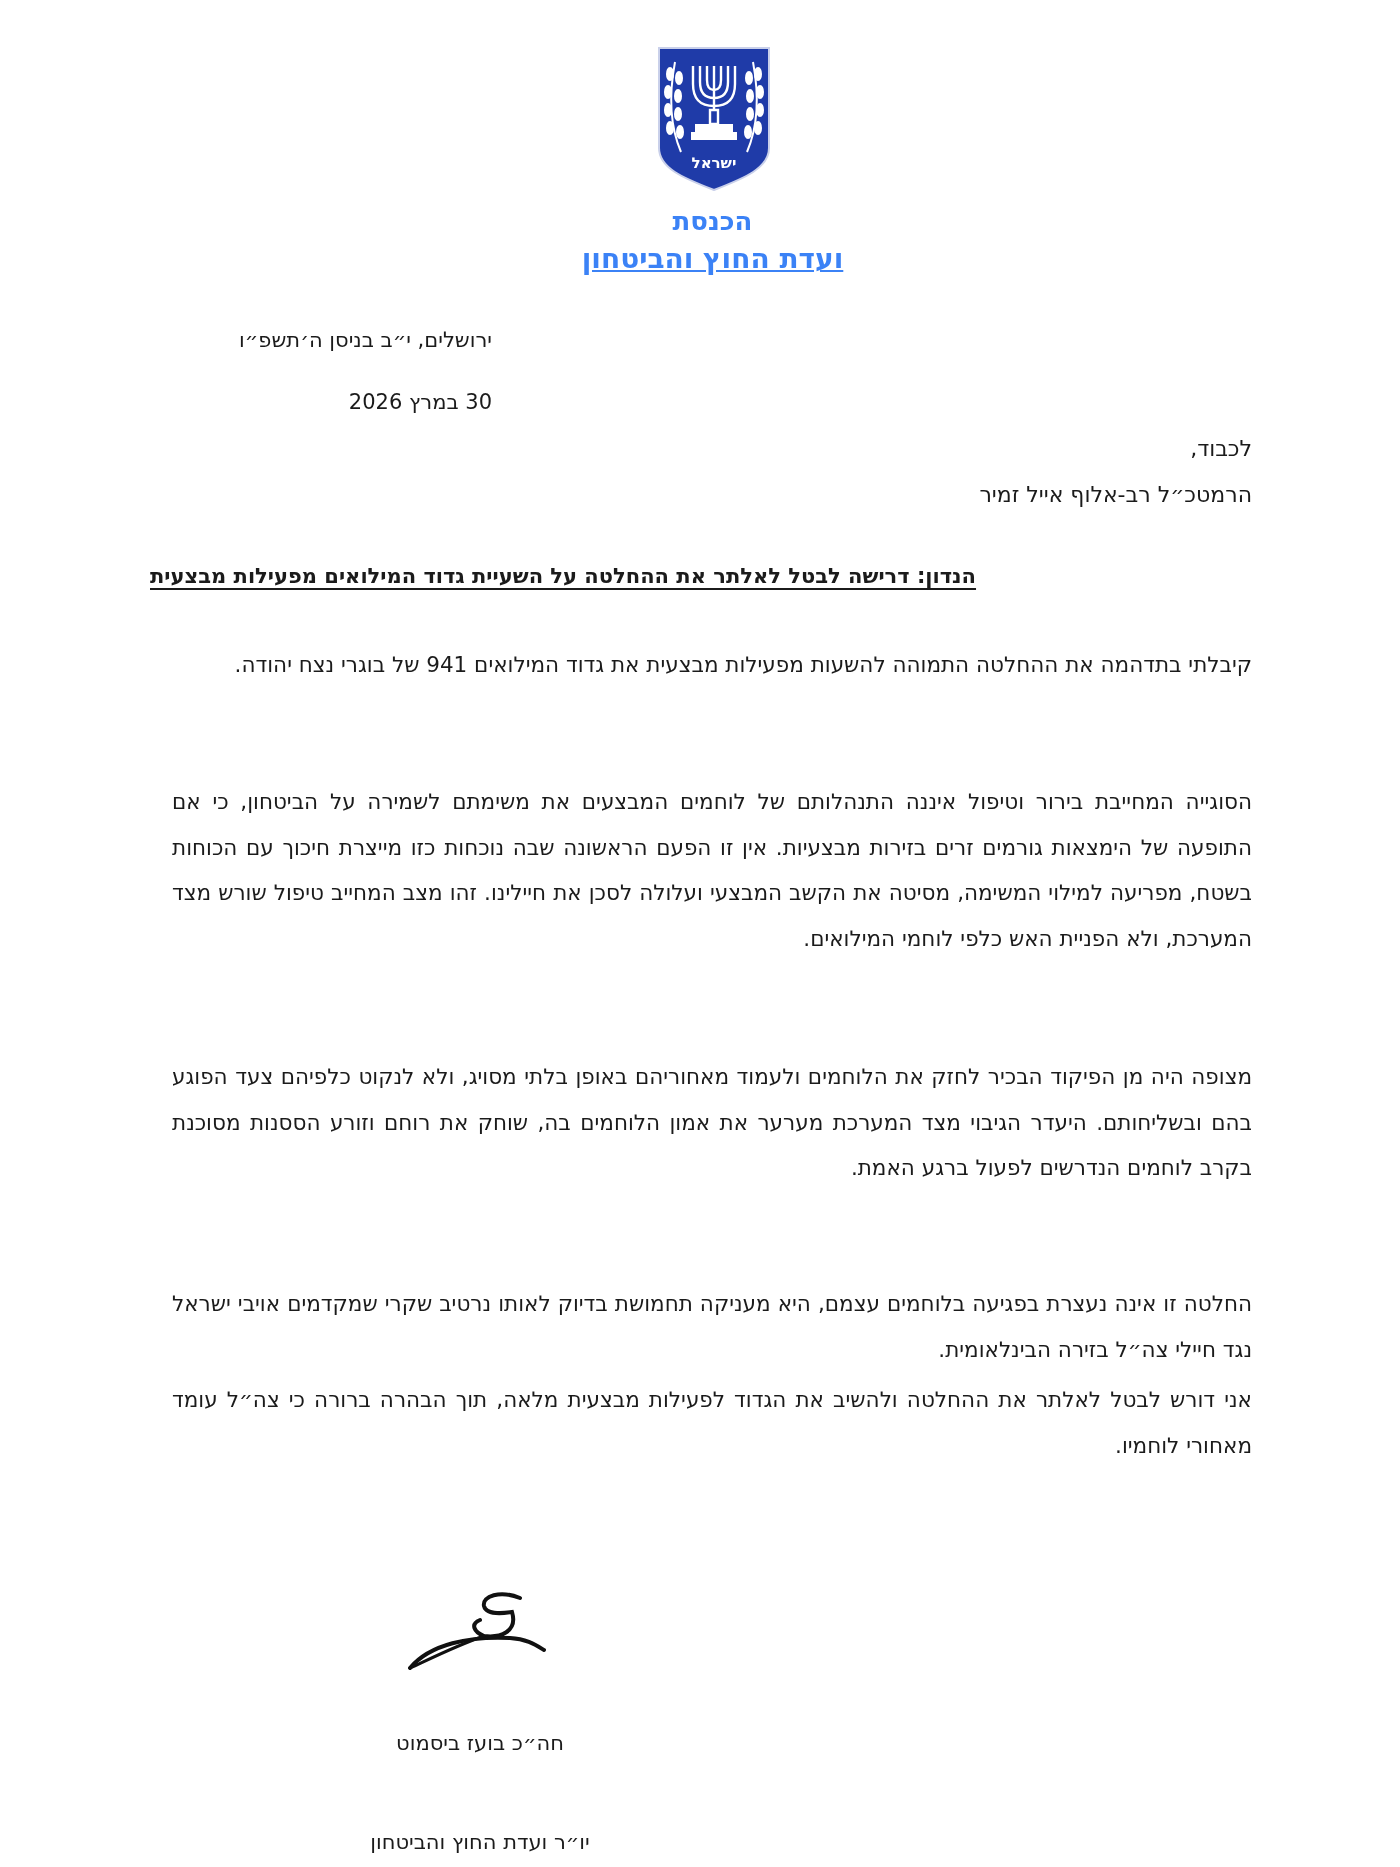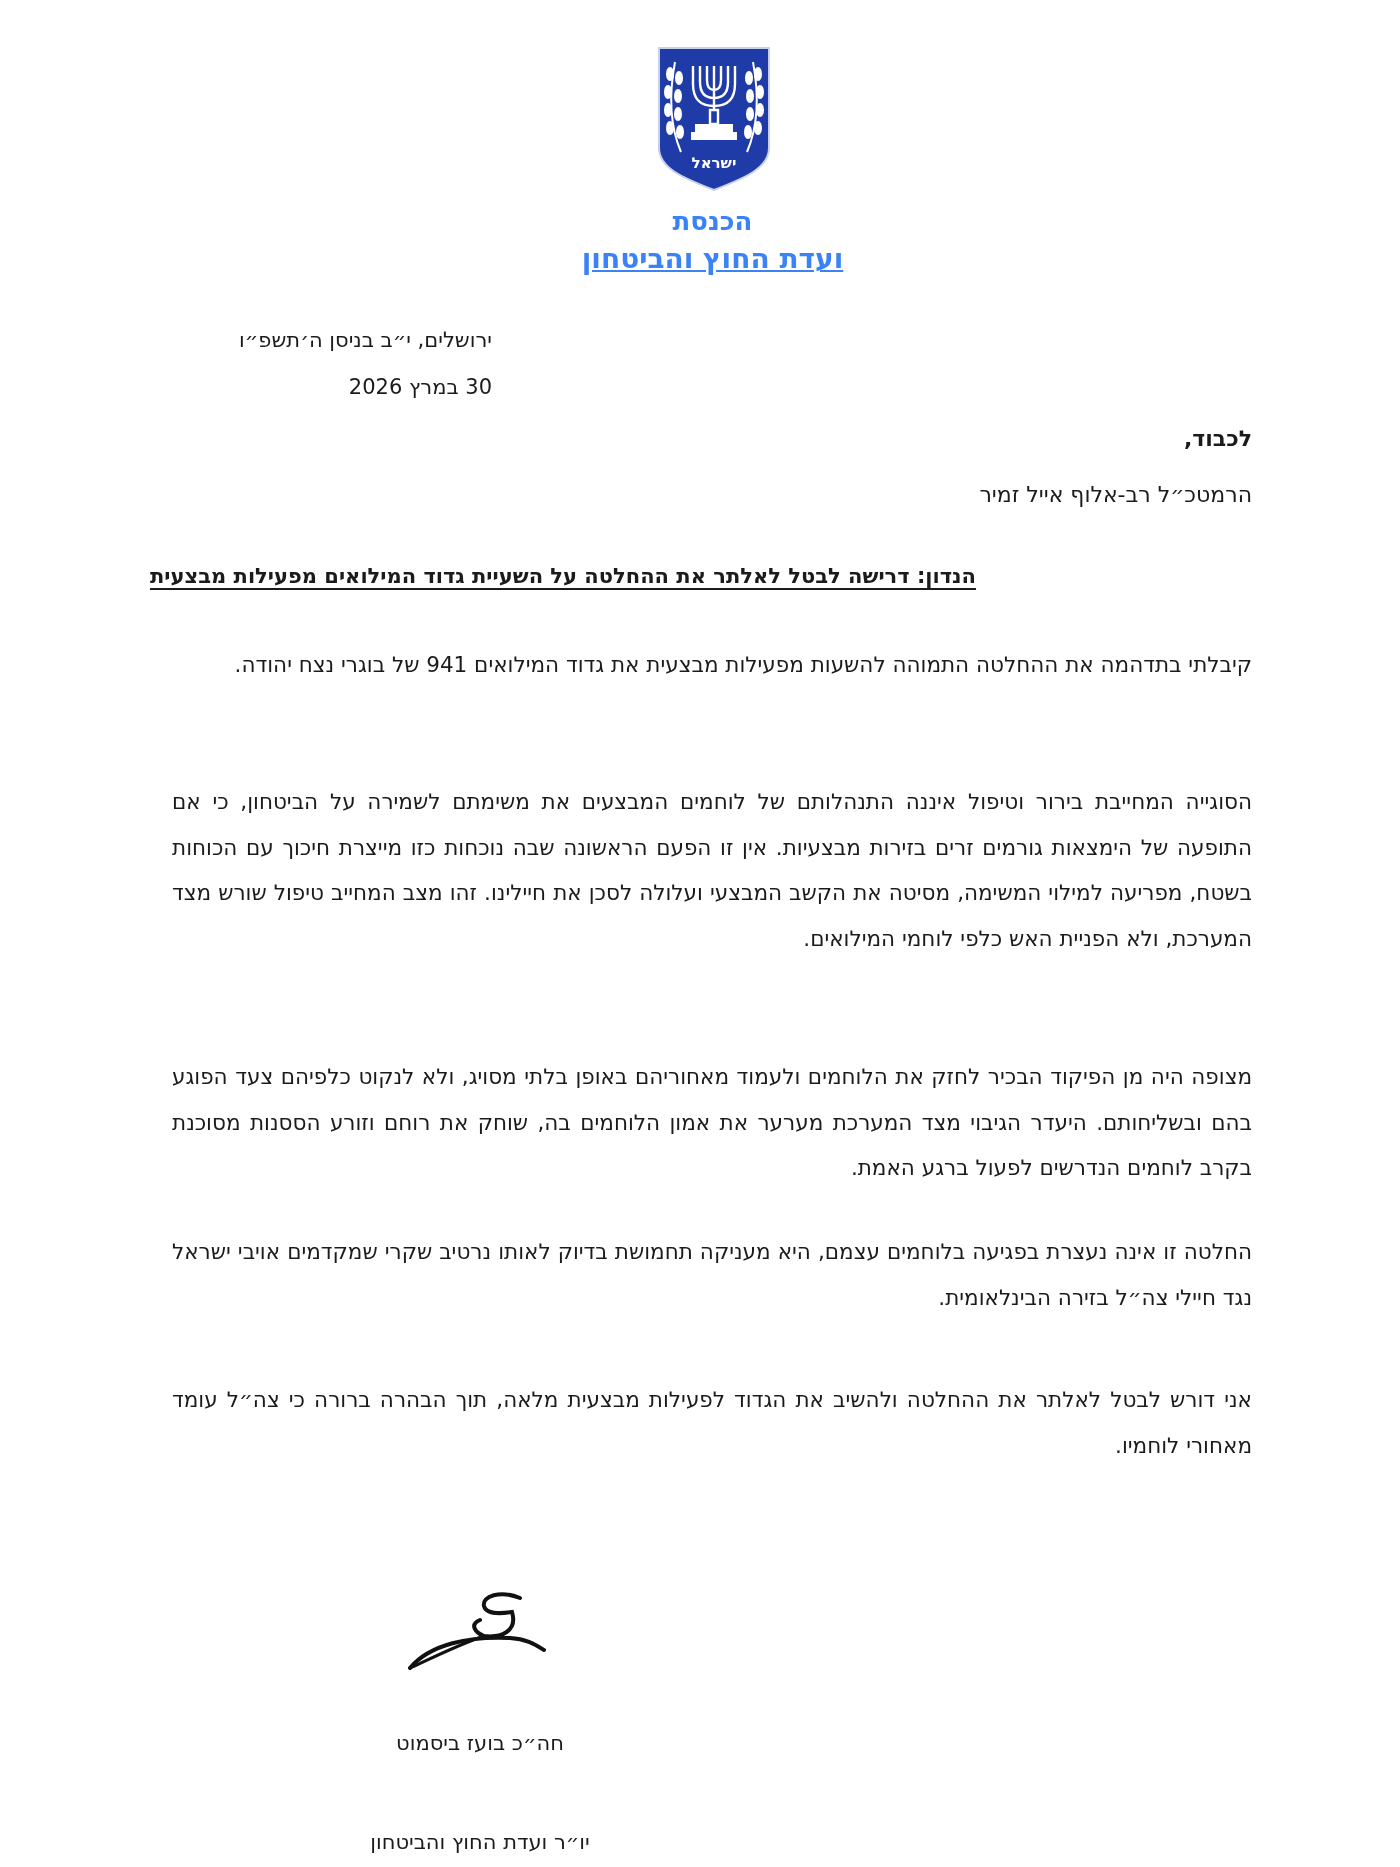--- a/index.html
+++ b/index.html
@@ -7,32 +7,32 @@
          font-family:"DejaVu Sans","Liberation Sans",sans-serif; color:#1b1b1b; }
   .abs { position:absolute; }
   .rtl { direction:rtl; unicode-bidi:embed; }
   #emblem { left:655px; top:44px; width:118px; height:148px; }
   .hdr { left:400px; width:625px; text-align:center; color:#3b82f6; font-weight:bold;
          font-family:"DejaVu Sans",sans-serif; }
   #hdr1 { top:206px; font-size:26px; }
   #hdr2 { top:242px; font-size:28px;text-decoration:underline; }
   .date { left:170px; width:322px; text-align:right; font-size:21px;margin-top:16px; }
   #date1 { top:312px; }
-  #date2 { top:359px; }
+  #date2 { top:374px; }
   .recip { left:800px; width:452px; text-align:right; font-size:22px; }
-  #salut { top:426px;font-weight:bold; }
+  #salut { top:436px; }
   #recipient { top:482px; }
   #subject { left:150px; width:1125px; top:564px; text-align:left; font-size:21px;
              font-weight:bold; text-decoration:underline; text-underline-offset:5px; }
   .para { left:172px; width:1080px; text-align:justify; text-align-last:right;
           font-size:21.5px; line-height:45.5px; }
   #p1 { top:642px; }
   #p2 { top:779px; }
   #p3 { top:1054px; }
-  #p4 { top:1229px; }
+  #p4 { top:1281px; }
   #p5 { top:1377px; }
   #sig { left:400px; top:1592px; width:150px; height:90px; }
   .signer { left:300px; width:360px; text-align:center; font-size:21px; }
   #signer1 { top:1789px;margin-top:41px; }
   #signer2 { top:1731px; }
 </style>
 </head>
 <body>
 
 <svg id="emblem" class="abs" viewBox="0 0 118 148">

